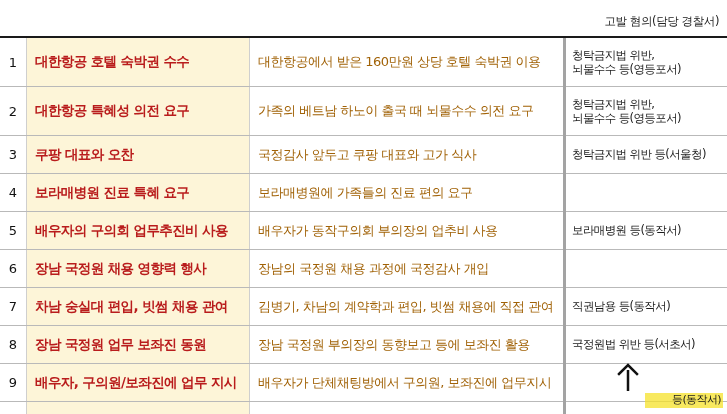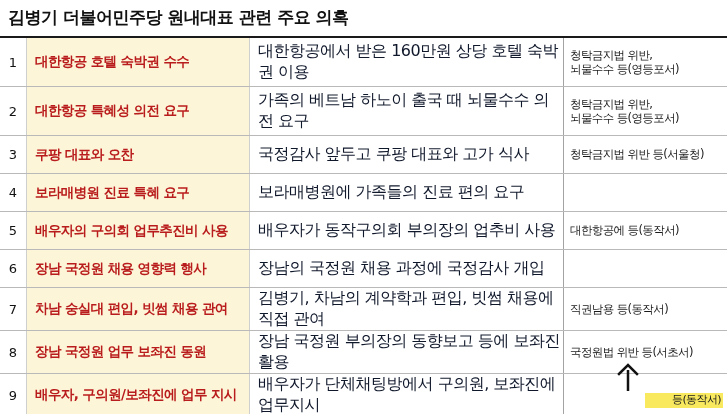--- a/index.html
+++ b/index.html
@@ -68,24 +68,24 @@
     border-right: 1px solid #cfcfcf;
     border-left: 1px solid #cfcfcf;
     padding-left: 8px !important;
     font-size: 13.5px;
     font-weight: bold;
     color: #b91c1c;
     letter-spacing: -0.6px;
   }
   .col-detail {
     width: 305px;
-    border-right: 1px solid #a3a3a3;
+    border-right: 3px solid #a3a3a3;
     padding-left: 8px !important;
-    font-size: 16px;
-    color: #0f172a;
+    font-size: 13px;
+    color: #a16207;
     letter-spacing: -0.5px;
   }
   .col-charge {
     width: 180px;
     padding-left: 6px !important;
     padding-right: 4px !important;
     font-size: 11.5px;
     color: #1a1a1a;
     letter-spacing: -0.6px;
     line-height: 1.25;
@@ -119,21 +119,21 @@
     color: #1a1a1a;
     letter-spacing: -0.6px;
   }
 </style>
 </head>
 <body>
 
 <div class="page">
 
   <div class="header">
-    <div class="title">김병기 더불어민주당 원내대표 관련 주요 의혹</div>
+    <div class="header-right">고발 혐의(담당 경찰서)</div>
   </div>
 
   <table class="maintable">
     <tbody>
       <tr class="tall">
         <td class="col-num">1</td>
         <td class="col-susp">대한항공 호텔 숙박권 수수</td>
         <td class="col-detail">대한항공에서 받은 160만원 상당 호텔 숙박권 이용</td>
         <td class="col-charge">
           <span>청탁금지법 위반,</span>
@@ -165,21 +165,21 @@
         <td class="col-charge">
           <span></span>
           <span class="charge-line2"></span>
         </td>
       </tr>
       <tr>
         <td class="col-num">5</td>
         <td class="col-susp">배우자의 구의회 업무추진비 사용</td>
         <td class="col-detail">배우자가 동작구의회 부의장의 업추비 사용</td>
         <td class="col-charge">
-          <span>대한항공에 등(동작서)</span>
+          <span>보라매병원 등(동작서)</span>
           <span class="charge-line2"></span>
         </td>
       </tr>
       <tr>
         <td class="col-num">6</td>
         <td class="col-susp">장남 국정원 채용 영향력 행사</td>
         <td class="col-detail">장남의 국정원 채용 과정에 국정감사 개입</td>
         <td class="col-charge">
           <span></span>
           <span class="charge-line2"></span>

